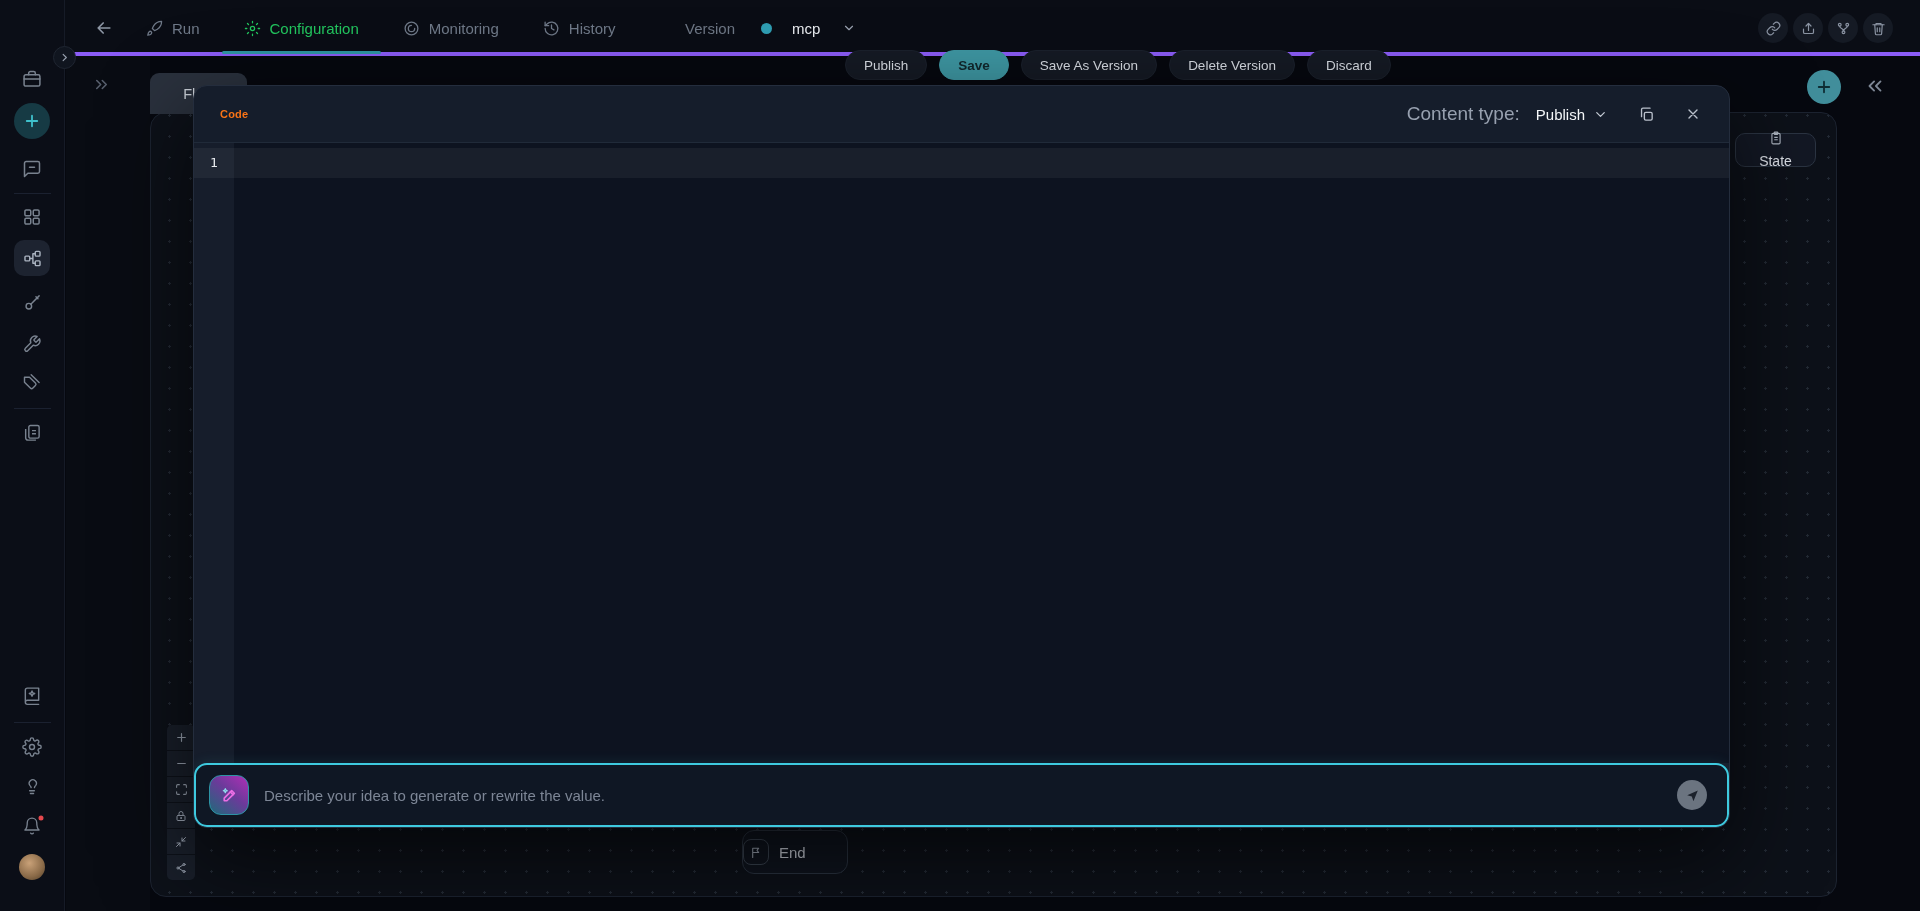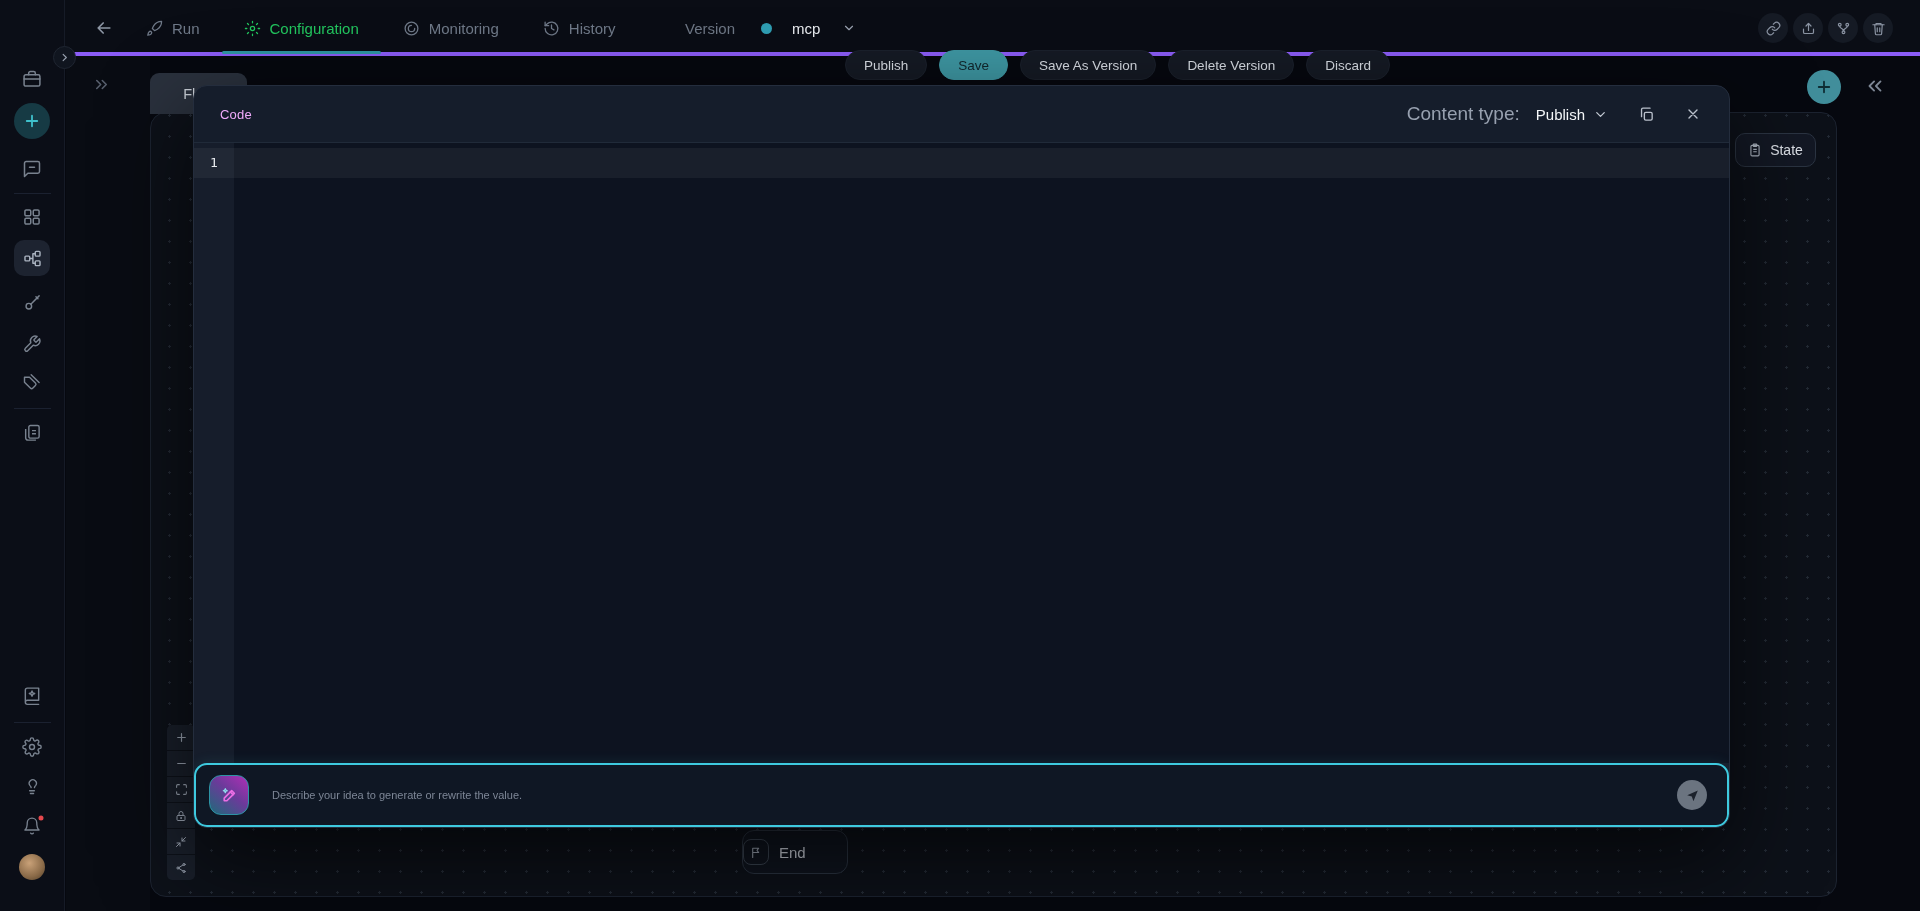--- a/index.html
+++ b/index.html
@@ -25,21 +25,21 @@
   .tab.active::after { content:""; position:absolute; left:-22px; right:-22px; bottom:2px;
                        height:3px; border-radius:2px; background:#2e96a3; }
   .version-group { position:absolute; left:685px; top:0; height:56px; display:flex; align-items:center; gap:20px; }
   .version-label { color:#6e7785; font-size:15px; }
   .version-dot { width:11px; height:11px; border-radius:50%; background:#2f9eb3; margin-left:6px; }
   .version-name { color:#e8ebef; font-size:15px; }
   .version-chevron { color:#9aa2b0; margin-left:2px; }
   .actions { position:absolute; left:845px; top:13px; display:flex; gap:12px;margin-top:37px; }
   .btn { height:30px; padding:0 18px; border-radius:16px; background:#151a24; color:#d9dee5;
          font-size:13.5px; display:flex; align-items:center; cursor:pointer; border:1px solid #1b212c; }
-  .btn.primary { background:#3e97a3; color:#11272c; border-color:#3e97a3; font-weight:normal; }
+  .btn.primary { background:#3e97a3; color:#11272c; border-color:#3e97a3; font-weight:bold; }
   .icon-circles { position:absolute; right:27px; top:13px; display:flex; gap:5px; }
   .icon-circle { width:30px; height:30px; border-radius:50%; background:#151a24; color:#8a93a2;
                  display:flex; align-items:center; justify-content:center; cursor:pointer; }
 
   
   .sidebar { position:absolute; left:0; top:0; width:65px; height:911px; background:#0b0e17;
              border-right:1px solid #161b27; z-index:6; }
   .side-item { position:absolute; left:50%; transform:translate(-50%,-50%); color:#79828f;
                display:flex; align-items:center; justify-content:center; cursor:pointer; }
   .side-divider { position:absolute; left:14px; width:37px; height:1px; background:#1b2130; }
@@ -65,60 +65,60 @@
   .canvas { position:absolute; left:150px; top:112px; width:1687px; height:785px;
             background:#0d1119; border:1px solid #1c2330; border-radius:16px;
             background-image:radial-gradient(circle, #232a35 1.3px, transparent 1.4px);
             background-size:21px 21px; background-position:8px 13px; z-index:1; }
   .canvas-add { position:absolute; left:1807px; top:70px; width:34px; height:34px; border-radius:50%;
                 background:#418e9b; color:#0f2e35; display:flex; align-items:center; justify-content:center;
                 z-index:4; cursor:pointer; }
   .panel-collapse { position:absolute; left:1864px; top:75px; color:#7e8795; z-index:4; cursor:pointer; }
   .state-pill { position:absolute; left:1735px; top:133px; width:81px; height:34px; background:#131824;
                 border:1px solid #2b3442; border-radius:10px; z-index:2; color:#dde1e8; font-size:14px;
-                display:flex; align-items:center; justify-content:center; gap:8px; cursor:pointer; }
+                display:flex; align-items:center; justify-content:center; gap:8px; cursor:pointer;flex-direction:column; }
   .state-pill .ic { color:#aeb6c2; }
   .end-node { position:absolute; left:742px; top:830px; width:106px; height:44px; background:#0f141e;
               border:1px solid #2a3340; border-radius:12px; z-index:2; display:flex; align-items:center;
               gap:10px; cursor:pointer; }
   .end-flag { width:26px; height:26px; border:1px solid #39424f; border-radius:8px; color:#9aa2b0;
               display:flex; align-items:center; justify-content:center; }
   .end-label { color:#c9ced7; font-size:15px; }
   .zoom-toolbar { position:absolute; left:167px; top:725px; width:28px; background:#0d1119;
                   border-radius:5px; overflow:hidden; z-index:3; display:flex; flex-direction:column; gap:1px; }
   .zt-btn { width:28px; height:25px; background:#191f2a; color:#99a2b0; display:flex;
             align-items:center; justify-content:center; cursor:pointer; }
 
   
   .modal { position:absolute; left:193px; top:85px; width:1537px; height:743px; background:#151d2b;
            border:1px solid #242d3d; border-radius:14px; z-index:10; overflow:hidden;
            box-shadow:0 30px 90px rgba(0,0,0,.65); }
   .modal-header { position:absolute; top:0; left:0; right:0; height:57px; display:flex;
                   align-items:center; padding:0 28px 0 26px; border-bottom:1px solid #202a39; }
-  .modal-title { color:#f0abfc; font-size:13px; font-weight:normal; letter-spacing:.2px; }
+  .modal-title { color:#f97316; font-size:11px; font-weight:bold; letter-spacing:.2px; }
   .header-right { margin-left:auto; display:flex; align-items:center; }
   .ct-label { color:#97a0af; font-size:19px; }
   .ct-value { color:#f4f6f8; font-size:15px; margin-left:16px; cursor:pointer; }
   .ct-chevron { color:#c3cad4; margin-left:8px; cursor:pointer; }
   .hdr-icon { color:#b9c0cb; margin-left:30px; cursor:pointer; }
   .editor { position:absolute; top:57px; left:0; right:0; bottom:64px; background:#0d1320; }
   .gutter { position:absolute; left:0; top:0; bottom:0; width:40px; background:#161d2b; }
   .active-line { position:absolute; left:0; right:0; top:5px; height:30px; background:rgba(255,255,255,0.05); }
   .line-no { position:absolute; left:0; top:5px; width:40px; height:30px; line-height:30px;
              text-align:center; color:#e7eaee; font-size:13px; font-family:"DejaVu Sans Mono", monospace; }
   .code-area { position:absolute; left:40px; top:0; right:0; bottom:0; color:#dfe3e9;
                font-family:"DejaVu Sans Mono", monospace; font-size:13px; }
   .ai-bar { position:absolute; left:0; right:0; bottom:0; height:64px; background:#0f1724;
             border:2px solid #3ecadf; border-radius:13px; display:flex; align-items:center;
             padding:0 20px 0 13px; box-shadow:0 0 14px rgba(62,202,223,.12); }
   .ai-icon { width:40px; height:40px; border-radius:12px; flex:none;
              background:linear-gradient(220deg, #b02fb6 0%, #6b3a9a 45%, #1f6b7a 100%);
              border:1px solid #2d93a5; display:flex; align-items:center; justify-content:center; }
-  .ai-input { flex:1; margin-left:23px; background:transparent; border:none; outline:none;
-              color:#aeb6c4; font-size:11px; font-family:"Liberation Sans", sans-serif; }
+  .ai-input { flex:1; margin-left:15px; background:transparent; border:none; outline:none;
+              color:#aeb6c4; font-size:15px; font-family:"Liberation Sans", sans-serif; }
   .ai-input::placeholder { color:#7d8696; opacity:1; }
   .send-btn { width:30px; height:30px; border-radius:50%; background:#6b7480; flex:none;
               display:flex; align-items:center; justify-content:center; cursor:pointer; }
 </style>
 </head>
 <body>
 
 <nav class="sidebar">
   <div class="side-item" style="top:79px;">
     <svg width="20" height="20" viewBox="0 0 24 24" fill="none" stroke="currentColor" stroke-width="1.8" stroke-linecap="round" stroke-linejoin="round">

